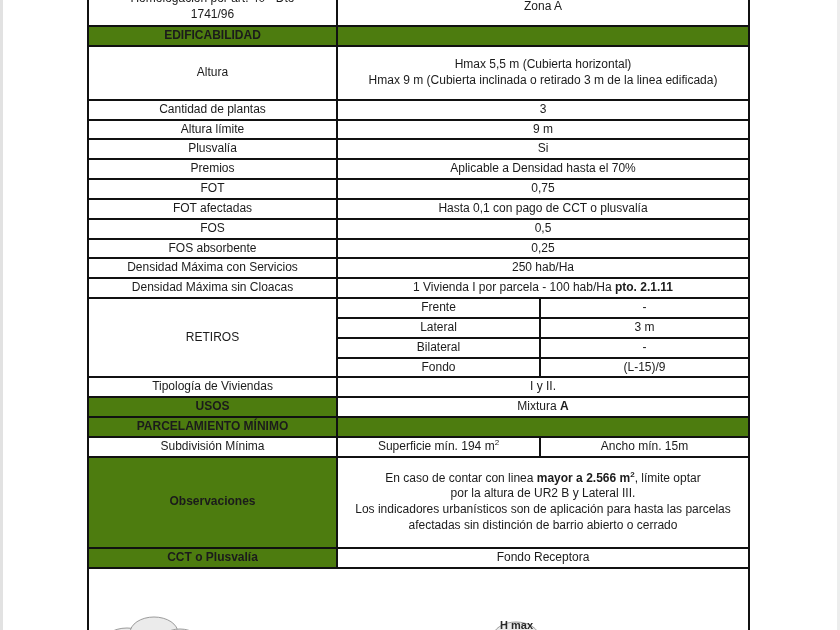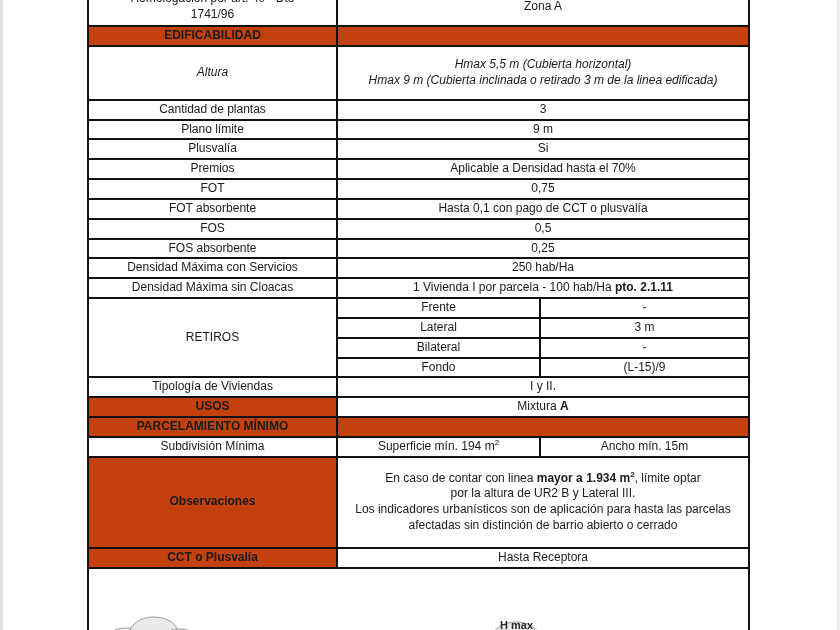--- a/index.html
+++ b/index.html
@@ -16,26 +16,26 @@
   table.zoning{
     border-collapse:collapse;table-layout:fixed;width:661px;
     font-size:12px;line-height:1.32;
   }
   table.zoning td{
     border:2px solid #111;
     text-align:center;vertical-align:middle;
     padding:1px 3px;
     overflow:hidden;
   }
-  td.gray{background:#c2410c;}
+  td.gray{background:#4d7c0f;}
   td.bold, .b{font-weight:bold;}
   tr.h38{height:38px;}
   tr.h18{height:18px;}
   tr.h17{height:17px;}
-  tr.h54{height:54px;font-style:italic;}
+  tr.h54{height:54px;}
   tr.h91{height:91px;}
   sup{font-size:8px;line-height:0;}
   td.diagram-cell{
     height:132px;vertical-align:top;padding:0;background:#fff;
   }
   .dgwrap{position:relative;width:657px;height:130px;}
   svg text{font-family:"Liberation Sans", sans-serif;}
   .hmax{font-weight:bold;font-size:11px;fill:#2a2a2a;}
   .hmax-sub{font-size:5.5px;fill:#808080;}
   .dimnum{font-size:8px;fill:#4a4a4a;}
@@ -74,37 +74,37 @@
       <span>Hmax 5,5 m (Cubierta horizontal)</span><br>
       <span>Hmax 9 m (Cubierta inclinada o retirado 3 m de la linea edificada)</span>
     </td>
   </tr>
 
   <tr class="h17">
     <td>Cantidad de plantas</td>
     <td colspan="2">3</td>
   </tr>
   <tr class="h17">
-    <td>Plano límite</td>
+    <td>Altura límite</td>
     <td colspan="2">9 m</td>
   </tr>
   <tr class="h17">
     <td>Plusvalía</td>
     <td colspan="2">Si</td>
   </tr>
   <tr class="h17">
     <td>Premios</td>
     <td colspan="2">Aplicable a Densidad hasta el 70%</td>
   </tr>
   <tr class="h17">
     <td>FOT</td>
     <td colspan="2">0,75</td>
   </tr>
   <tr class="h17">
-    <td>FOT absorbente</td>
+    <td>FOT afectadas</td>
     <td colspan="2">Hasta 0,1 con pago de CCT o plusvalía</td>
   </tr>
   <tr class="h17">
     <td>FOS</td>
     <td colspan="2">0,5</td>
   </tr>
   <tr class="h17">
     <td>FOS absorbente</td>
     <td colspan="2">0,25</td>
   </tr>
@@ -158,29 +158,29 @@
     <td>Subdivisión Mínima</td>
     <td>
       <span>Superficie mín. 194 m</span><sup>2</sup>
     </td>
     <td>Ancho mín. 15m</td>
   </tr>
 
   <tr class="h91">
     <td class="gray bold">Observaciones</td>
     <td colspan="2">
-      <span>En caso de contar con linea </span><span class="b">mayor a 1.934 m</span><sup class="b">2</sup><span>, límite optar</span><br>
+      <span>En caso de contar con linea </span><span class="b">mayor a 2.566 m</span><sup class="b">2</sup><span>, límite optar</span><br>
       <span>por la altura de UR2 B y Lateral III.</span><br>
       <span>Los indicadores urbanísticos son de aplicación para hasta las parcelas afectadas sin distinción de barrio abierto o cerrado</span>
     </td>
   </tr>
 
   <tr class="h17">
     <td class="gray bold">CCT o Plusvalía</td>
-    <td colspan="2">Hasta Receptora</td>
+    <td colspan="2">Fondo Receptora</td>
   </tr>
 
   <tr>
     <td colspan="3" class="diagram-cell">
       <div class="dgwrap">
       <svg width="657" height="130" viewBox="0 0 657 130">
 
         <g stroke="#9b9b9b" stroke-width="1" fill="#ebebeb">
           <ellipse cx="35" cy="75" rx="26" ry="18"></ellipse>
           <ellipse cx="62" cy="62" rx="24" ry="16"></ellipse>

